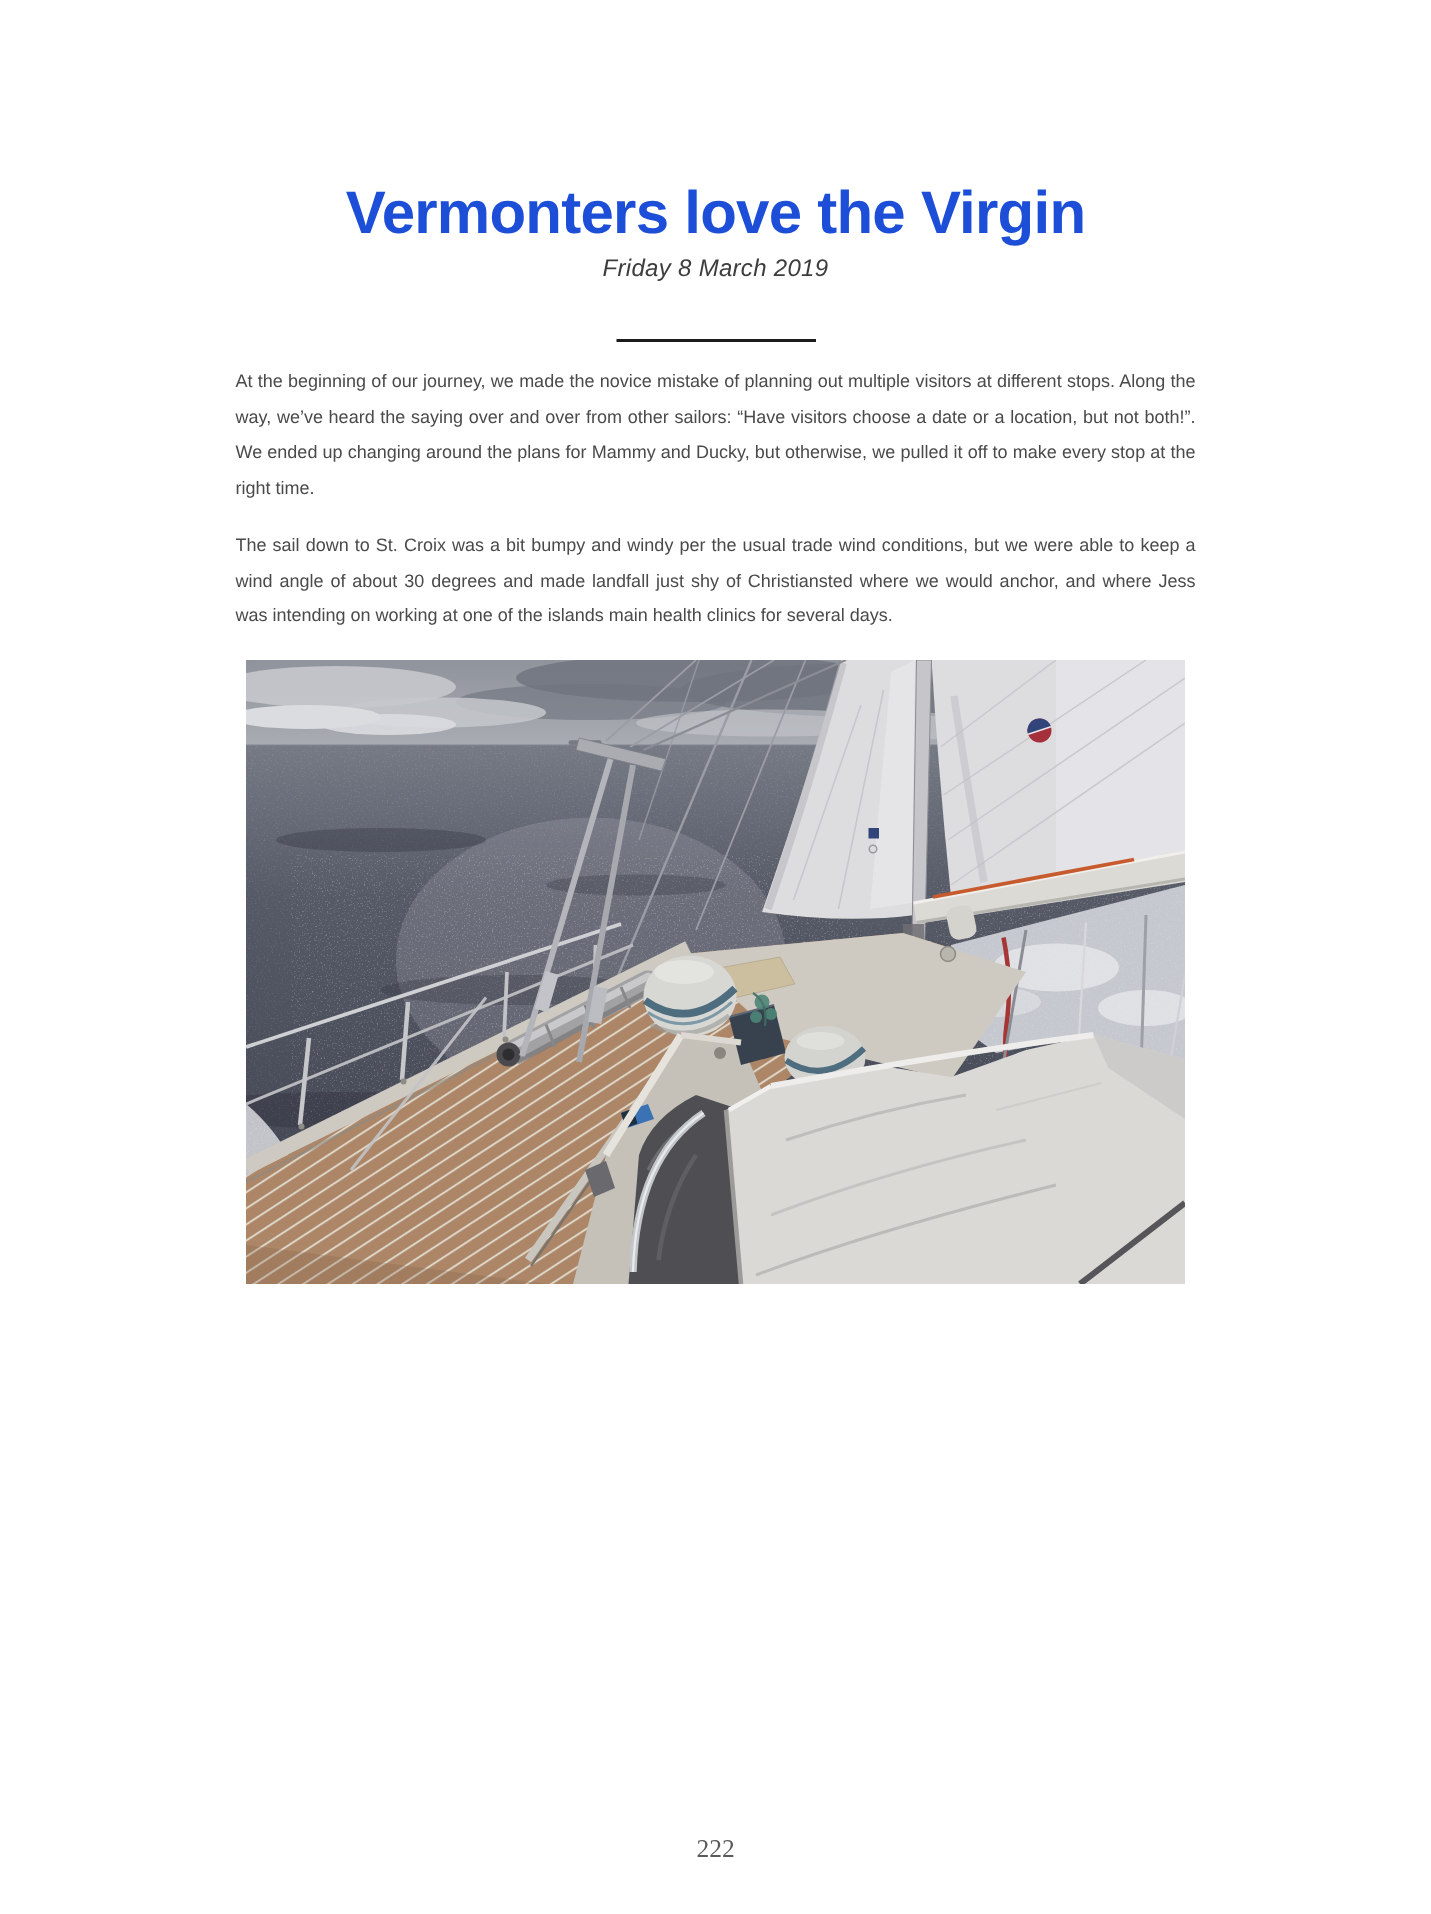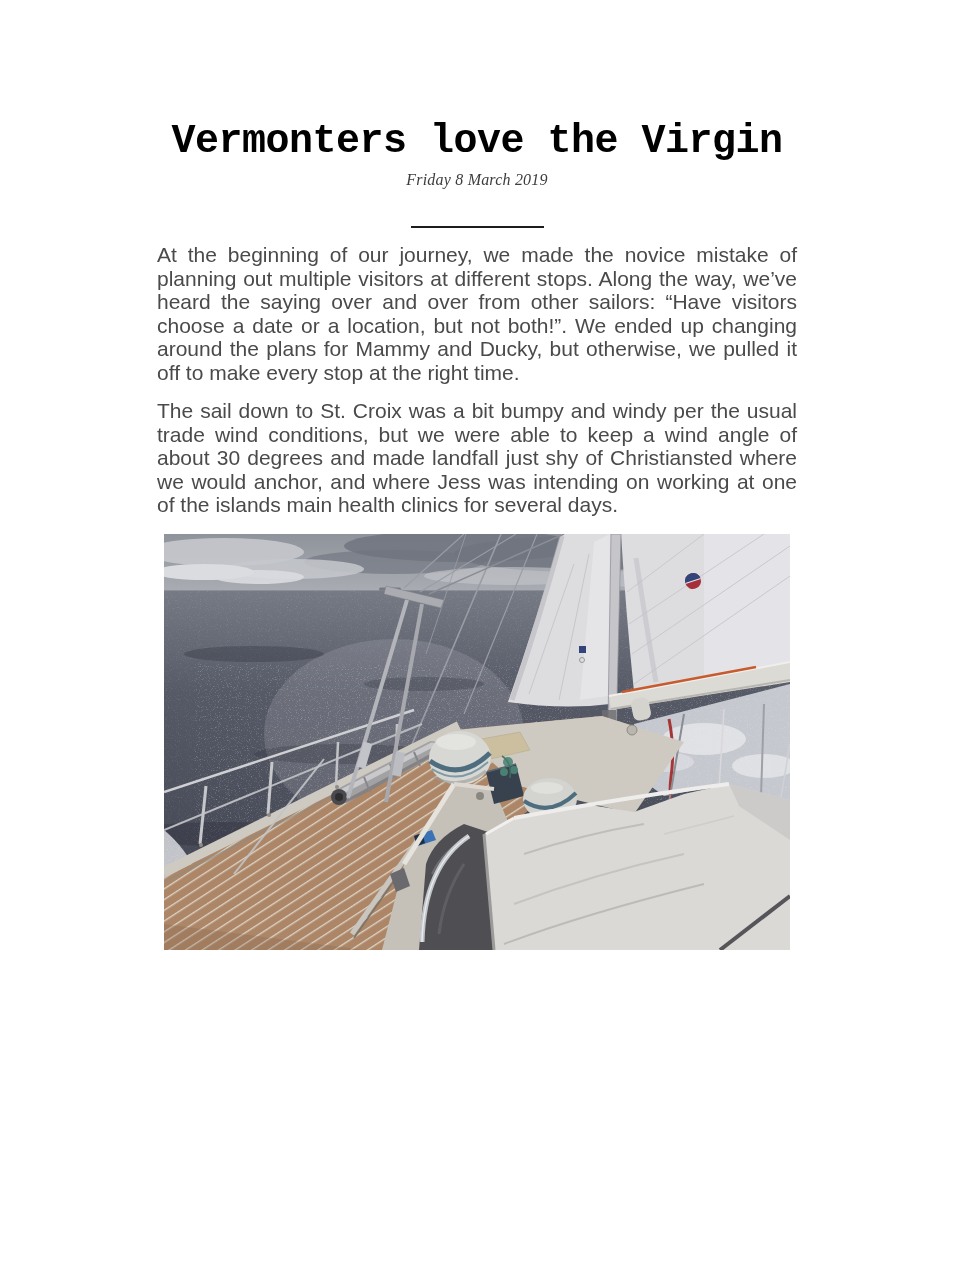--- a/index.html
+++ b/index.html
@@ -9,35 +9,35 @@
     --accent-orange:#c75b2e; --logo-red:#a5303c; --logo-blue:#31457a;
     --teak:#ac8667; --teak-stripe:#ded8cb; --deck-white:#cecac2;
     --canvas:#dbd9d6; --raft-blue:#4e6e80; --rigging-gray:#9b9da5;
     --rope-teal:#4e8678; --window-dark:#46464b;
   }
   html,body{margin:0;padding:0;background:#ffffff;}
   body{width:954px;height:1276px;font-family:"Liberation Sans",sans-serif;}
   .page{position:relative;width:954px;height:1276px;overflow:hidden;background:#fff;}
   .title{
     margin:118px auto 0;width:760px;text-align:center;
-    font-family:Liberation Mono, monospace;font-weight:700;
-    font-size:40px;line-height:48px;letter-spacing:-0.5px;color:#000000;
+    font-family:Liberation Sans, sans-serif;font-weight:700;
+    font-size:40px;line-height:48px;letter-spacing:-0.5px;color:#1d4ed8;
   }
   .title .tline{display:block;}
   .date{
     margin-top:5px;text-align:center;font-style:italic;
-    font-size:16px;color:#3d3d3d;letter-spacing:0.2px;font-family:Liberation Serif, serif;
+    font-size:16px;color:#3d3d3d;letter-spacing:0.2px;
   }
   .divider{
     width:133px;border:none;border-top:2px solid #1c1c1c;
     margin:37px auto 6px auto;
   }
   .bodytext{
     width:640px;margin:0 auto;color:#4a4a4a;
-    font-size:21px;line-height:23.5px;text-align:justify;
+    font-size:12px;line-height:23.5px;text-align:justify;
   }
   .bodytext p{margin:15px 0 14px 0;}
   .photo-wrap{margin:17px auto 0;width:626px;height:416px;}
   .photo-wrap svg{display:block;}
   .pagenum{
     position:absolute;bottom:33px;left:0;width:100%;text-align:center;
     font-family:"Liberation Serif",serif;font-size:17px;color:#5a5a5a;
   }
   
   .stS1{stop-color:#8f939b}.stS2{stop-color:#abaeb4}
@@ -265,14 +265,15 @@
         <line x1="240" y1="54" x2="300" y2="0" stroke="#9b9da5" stroke-width="1.2"></line>
         <line x1="256" y1="58" x2="352" y2="0" stroke="#9b9da5" stroke-width="1.2"></line>
         <line x1="243" y1="66" x2="184" y2="264" stroke="#b4b5bb" stroke-width="4"></line>
         <line x1="258" y1="70" x2="222" y2="268" stroke="#a8a9af" stroke-width="4"></line>
         <rect x="196" y="208" width="9" height="26" fill="#c3c4c9" transform="rotate(16 200 221)"></rect>
         <rect x="230" y="218" width="9" height="24" fill="#bcbdc2" transform="rotate(10 234 230)"></rect>
       </g>
     </svg>
   </figure>
 
+  <div class="pagenum">222</div>
 
 </main>
 
 </body></html>

